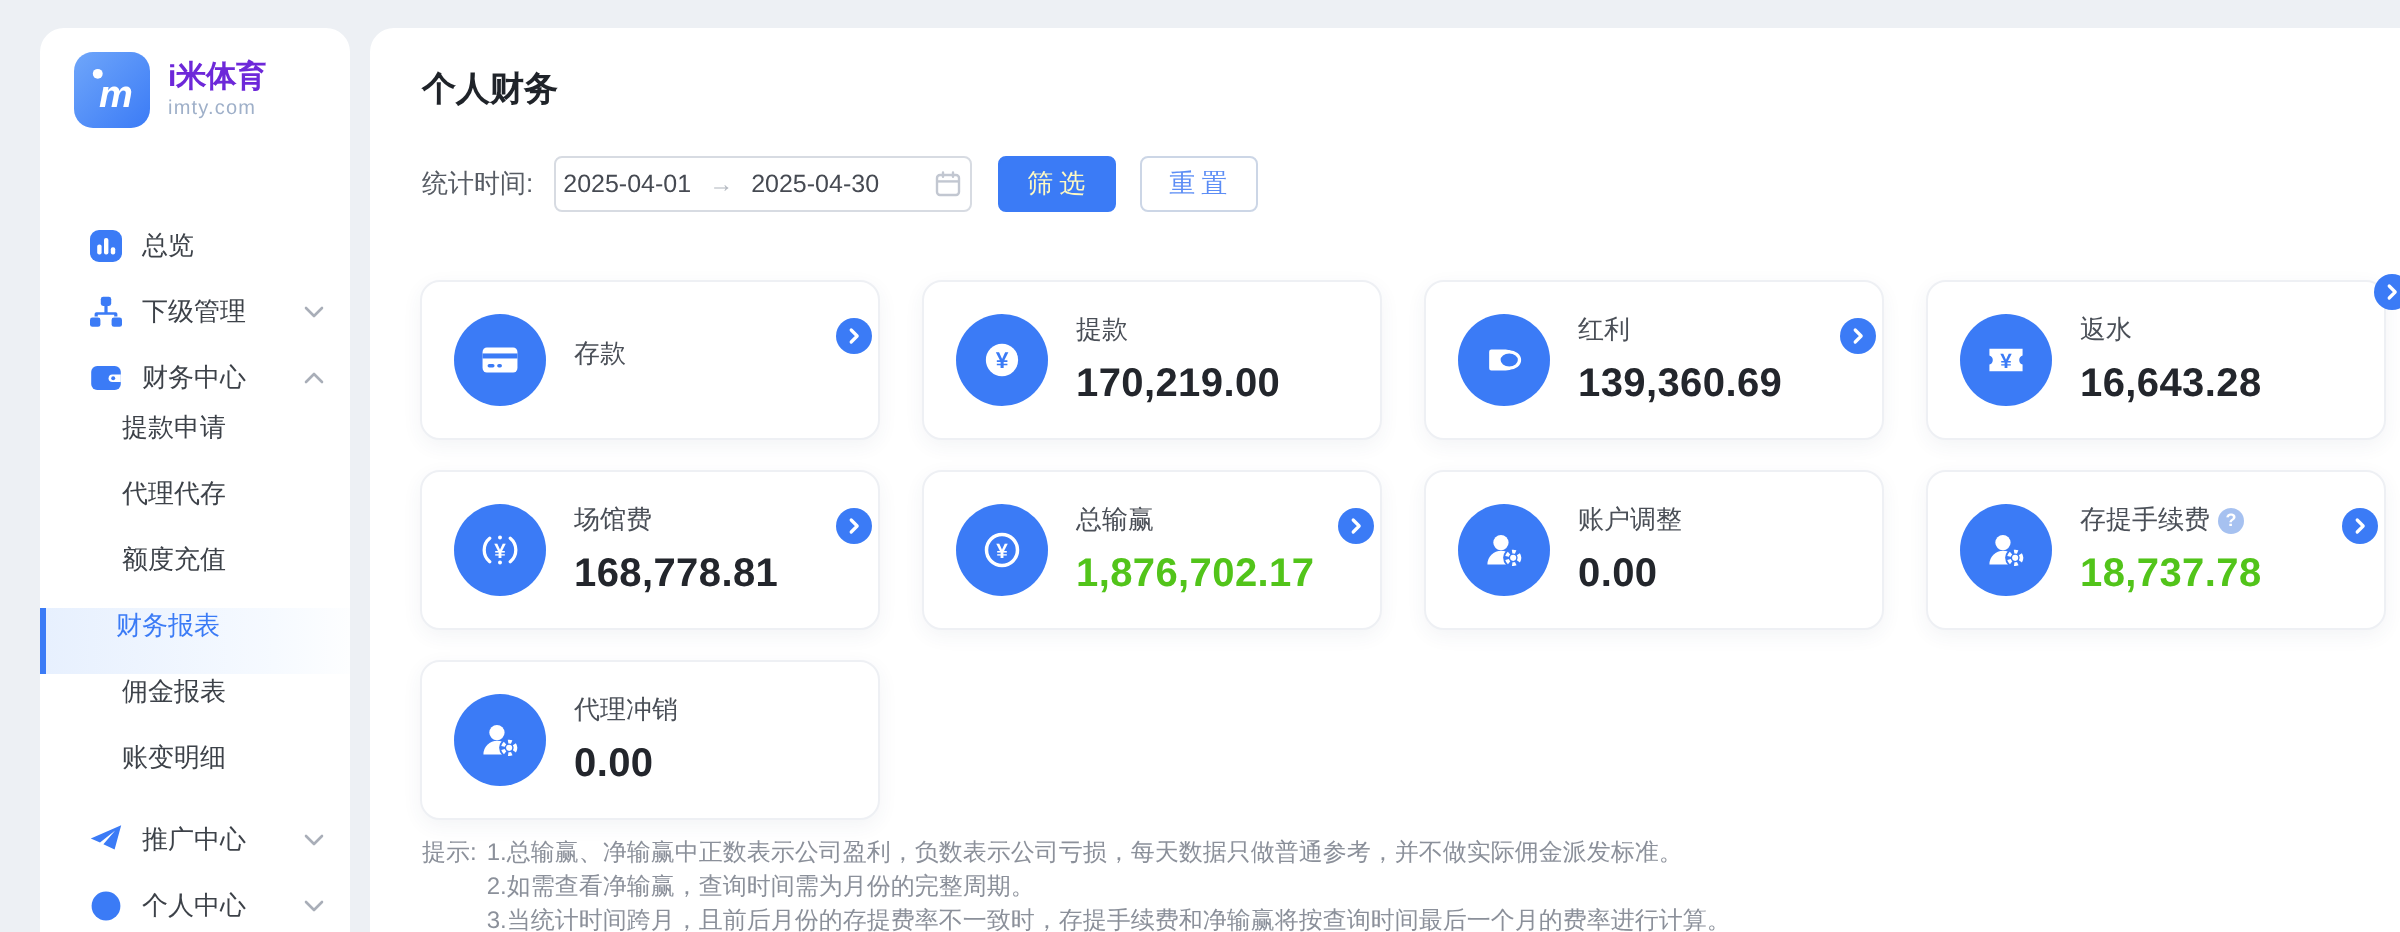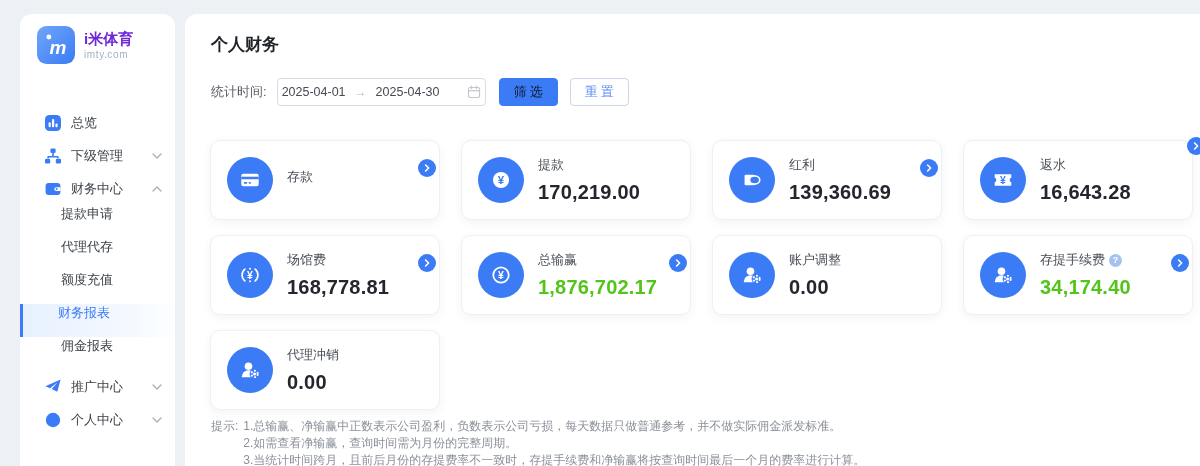--- a/index.html
+++ b/index.html
@@ -30,21 +30,21 @@
   .page-title{margin:0;padding:20px 0 0 26px;font-size:17px;line-height:22px;font-weight:700;color:#1f2329;}
   .filter-row{display:flex;align-items:center;margin:22px 0 0 26px;}
   .filter-label{font-size:13px;color:#565b63;margin-right:10px;}
   .date-range{display:flex;align-items:center;width:199px;height:26px;border:1px solid #d7dbe2;
               border-radius:4px;padding:0 4px;font-size:12.5px;color:#464a52;cursor:pointer;background:#fff;}
   .range-sep{color:#b3b8c0;margin:0 9px;font-size:12px;}
   .cal{width:14px;height:14px;margin-left:auto;}
   .cal svg{width:14px;height:14px;display:block;}
   .btn{height:28px;border-radius:4px;font-size:13px;letter-spacing:3px;padding:0 11px 0 14px;
        cursor:pointer;font-family:inherit;}
-  .btn.primary{margin-left:13px;background:#3b7bf6;border:1px solid #3b7bf6;color:#0f172a;}
+  .btn.primary{margin-left:13px;background:#3b7bf6;border:1px solid #3b7bf6;color:#fef9c3;}
   .btn.ghost{margin-left:12px;background:#fff;border:1px solid #ccd6e6;color:#5c8df5;}
   
   .cards{margin:34px 0 0 25px;display:grid;grid-template-columns:repeat(4,230px);gap:15px 21px;}
   .card{position:relative;height:78px;background:#fff;border:1px solid #eef0f4;border-radius:10px;
         box-shadow:0 3px 10px rgba(45,65,105,.06);display:flex;align-items:center;padding-left:16px;gap:14px;}
   .icon-circle{width:46px;height:46px;flex:0 0 46px;border-radius:50%;background:#3b7bf6;
                display:flex;align-items:center;justify-content:center;}
   .icon-circle svg{width:24px;height:24px;display:block;}
   .card-label{display:flex;align-items:center;gap:4px;font-size:13px;color:#4a4f57;margin-bottom:7px;}
   .card-value{font-size:20px;font-weight:700;color:#23262c;letter-spacing:.2px;}
@@ -135,20 +135,23 @@
         </div>
         <div class="sub-item">
           <span>额度充值</span>
         </div>
         <div class="sub-item active">
           <span>财务报表</span>
         </div>
         <div class="sub-item">
           <span>佣金报表</span>
         </div>
+        <div class="sub-item">
+          <span>账变明细</span>
+        </div>
         <div class="nav-item">
           <span class="nav-icn">
             <svg viewBox="0 0 18 18">
               <path fill="#3b7bf6" d="M16.6 1.6 1.4 8.2l4.6 2 7.6-6-5.9 6.9 5.6 2.7z"></path>
             </svg>
           </span>
           <span class="nav-label">推广中心</span>
           <span class="chev">
             <svg viewBox="0 0 10 6">
               <path d="M1 1l4 4 4-4" stroke="#a9aeb8" stroke-width="1.3" fill="none" stroke-linecap="round" stroke-linejoin="round"></path>
@@ -330,21 +333,21 @@
               <circle cx="15.2" cy="14.6" r="4.6" fill="#3b7bf6"></circle>
               <circle cx="15.2" cy="14.6" r="2.9" fill="none" stroke="#fff" stroke-width="1.7" stroke-dasharray="1.7 1.5"></circle>
               <circle cx="15.2" cy="14.6" r="1.4" fill="#fff"></circle>
             </svg>
           </span>
           <div class="card-col">
             <div class="card-label">
               <span>存提手续费</span>
               <span class="help">?</span>
             </div>
-            <div class="card-value green">34,174.40</div>
+            <div class="card-value green">18,737.78</div>
           </div>
           <span class="arrow-btn">
             <svg viewBox="0 0 10 10">
               <path d="M3.6 2l3 3-3 3" stroke="#fff" stroke-width="1.6" fill="none" stroke-linecap="round" stroke-linejoin="round"></path>
             </svg>
           </span>
         </div>
         <div class="card">
           <span class="icon-circle">
             <svg viewBox="0 0 22 22">

